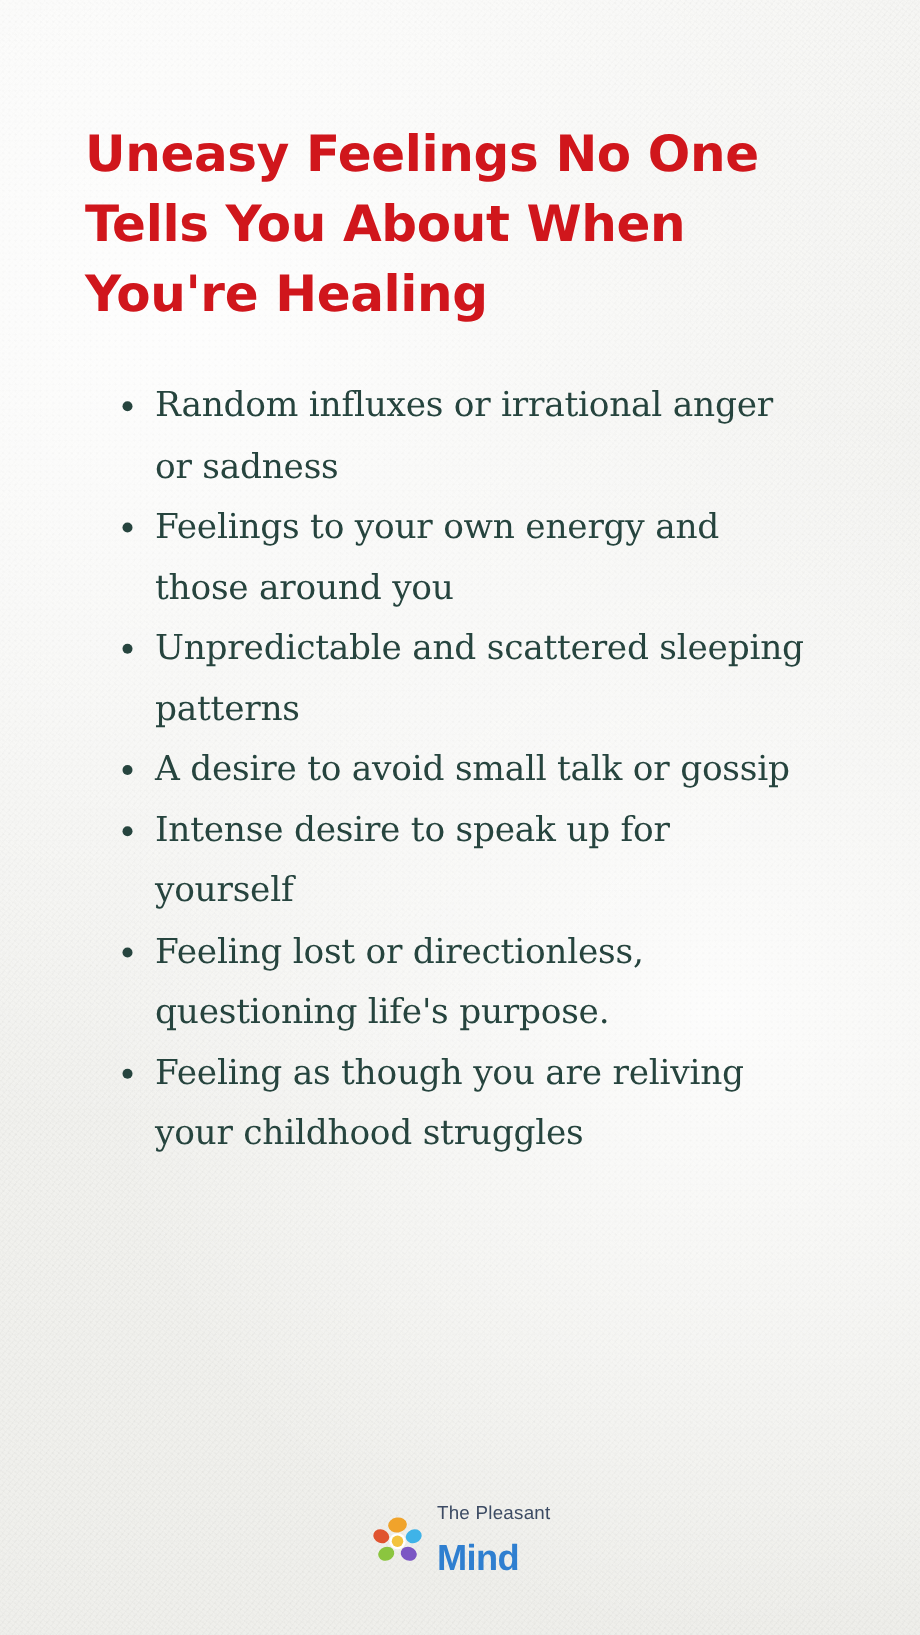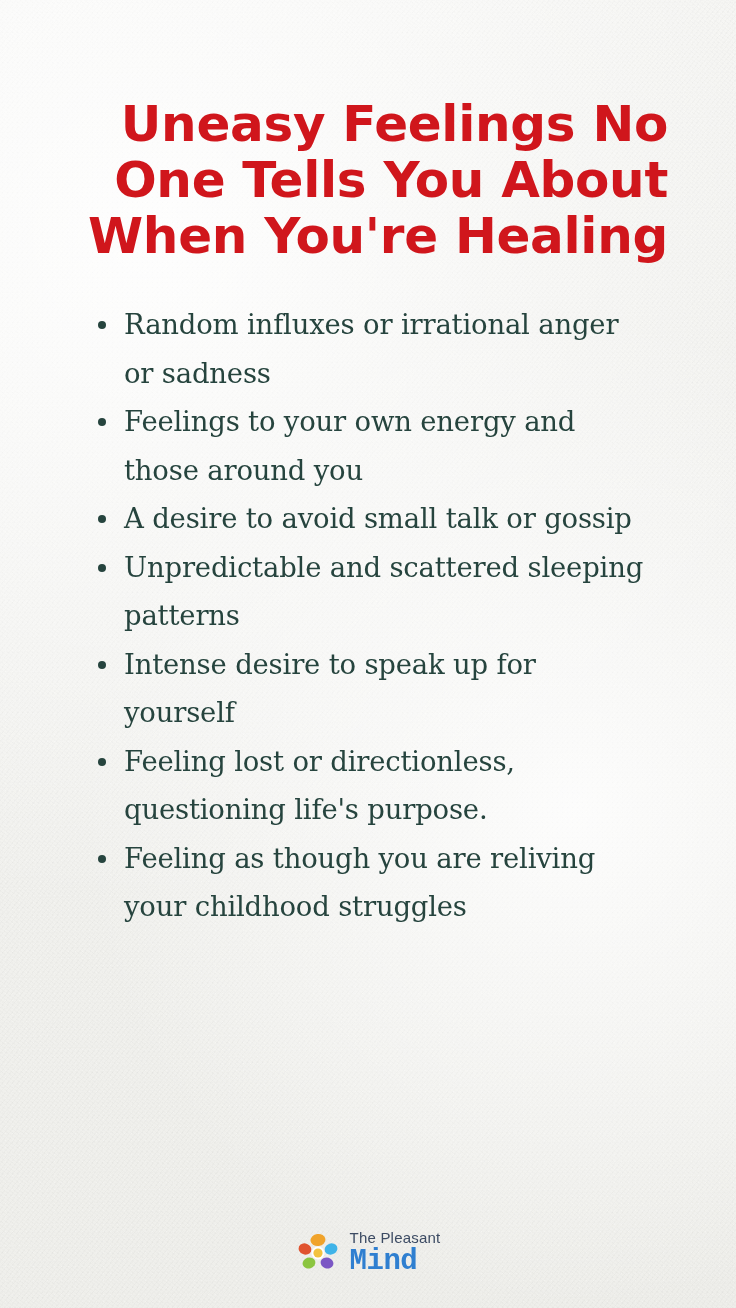--- a/index.html
+++ b/index.html
@@ -36,25 +36,25 @@
     background-image:
       radial-gradient(rgba(0,0,0,.035) 0.7px, rgba(0,0,0,0) 0.8px),
       radial-gradient(rgba(255,255,255,.5) 0.6px, rgba(255,255,255,0) 0.7px);
     background-size: 5px 5px, 7px 7px;
     background-position: 0 0, 2px 3px;
   }
   .title {
     position: relative;
     margin: 96px 0 0 0;
     width: 600px;
-    text-align: right;
+    text-align: left;
     color: #d0161c;
     font-family: "DejaVu Sans", sans-serif;
     font-weight: bold;
-    font-size: 50px;
+    font-size: 40px;
     line-height: 56px;
     letter-spacing: -0.3px;
   }
   .list {
     position: relative;
     margin: 36px 0 0 0;
     padding: 0 0 0 0;
     width: 560px;
     list-style: none;
   }
@@ -74,21 +74,21 @@
     top: 21px;
     width: 8px;
     height: 8px;
     border-radius: 50%;
     background: #26443e;
   }
   .footer {
     position: absolute;
     left: 0;
     right: 0;
-    bottom: 32px;
+    bottom: 46px;
     display: flex;
     align-items: center;
     justify-content: center;
     gap: 10px;
   }
   .logo-mark {
     width: 44px;
     height: 44px;
     position: relative;
     flex: none;
@@ -98,41 +98,41 @@
     flex-direction: column;
     line-height: 1;
   }
   .brand-top {
     font-family: "Liberation Sans", sans-serif;
     font-size: 15px;
     color: #3c4b63;
     letter-spacing: .2px;
   }
   .brand-bottom {
-    font-family: Liberation Mono, monospace;
+    font-family: Liberation Sans, sans-serif;
     font-weight: bold;
     font-size: 29px;
     color: #2f7fd0;
     letter-spacing: -.5px;
-    margin-top: 2px;
+    margin-top: 15px;
   }
 </style>
 </head>
 <body>
 
 <div class="poster">
   <div class="grain"></div>
 
   <h1 class="title">Uneasy Feelings No One Tells You About When You're Healing</h1>
 
   <ul class="list">
     <li>Random influxes or irrational anger or sadness</li>
     <li>Feelings to your own energy and those around you</li>
+    <li>Unpredictable and scattered sleeping patterns</li>
     <li>A desire to avoid small talk or gossip</li>
-    <li>Unpredictable and scattered sleeping patterns</li>
     <li>Intense desire to speak up for yourself</li>
     <li>Feeling lost or directionless, questioning life's purpose.</li>
     <li>Feeling as though you are reliving your childhood struggles</li>
   </ul>
 
   <div class="footer">
     <div class="logo-mark">
       <svg viewBox="0 0 44 44" width="44" height="44" aria-hidden="true">
         <ellipse cx="22" cy="9" rx="7.5" ry="6" fill="#f0a32b" transform="rotate(-8 22 9)"></ellipse>
         <ellipse cx="9" cy="18" rx="6.5" ry="5.5" fill="#e0532f" transform="rotate(22 9 18)"></ellipse>

